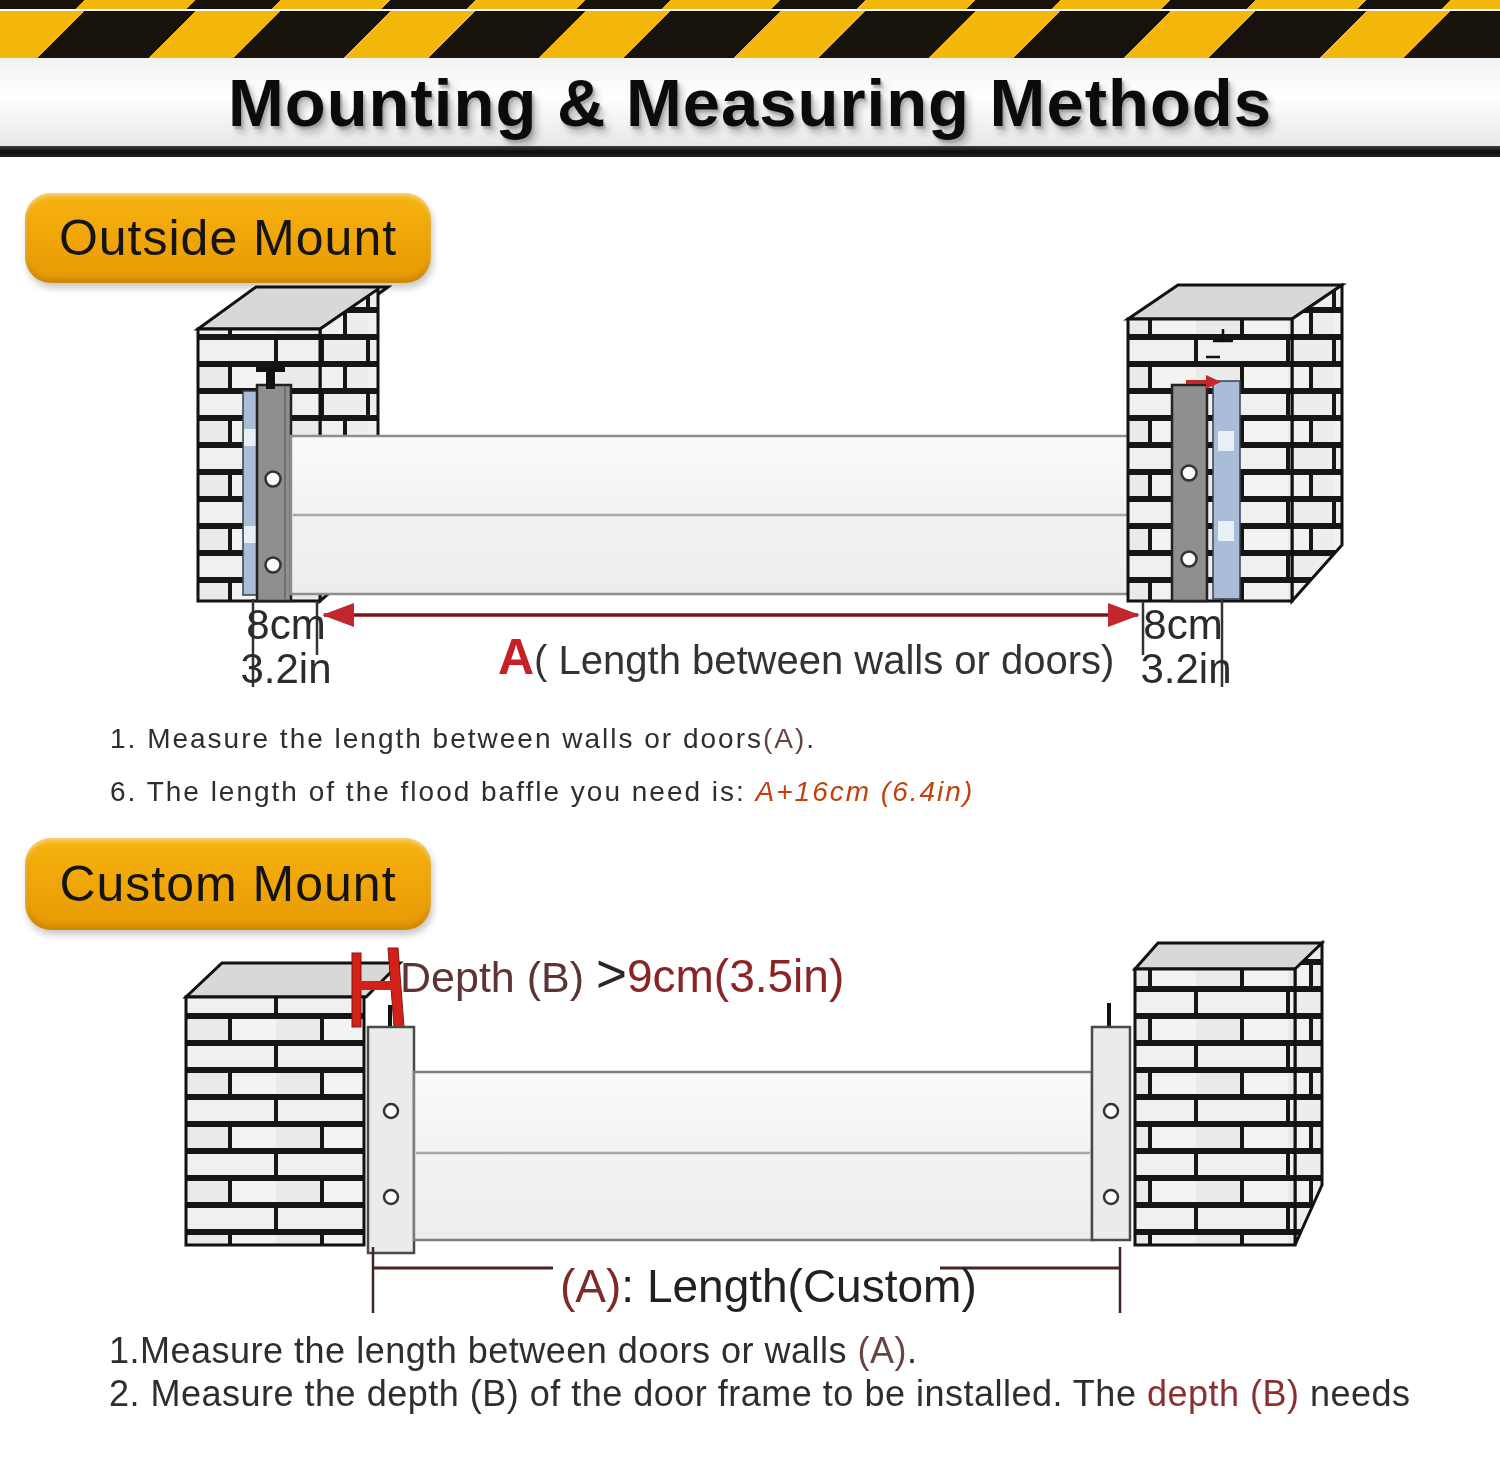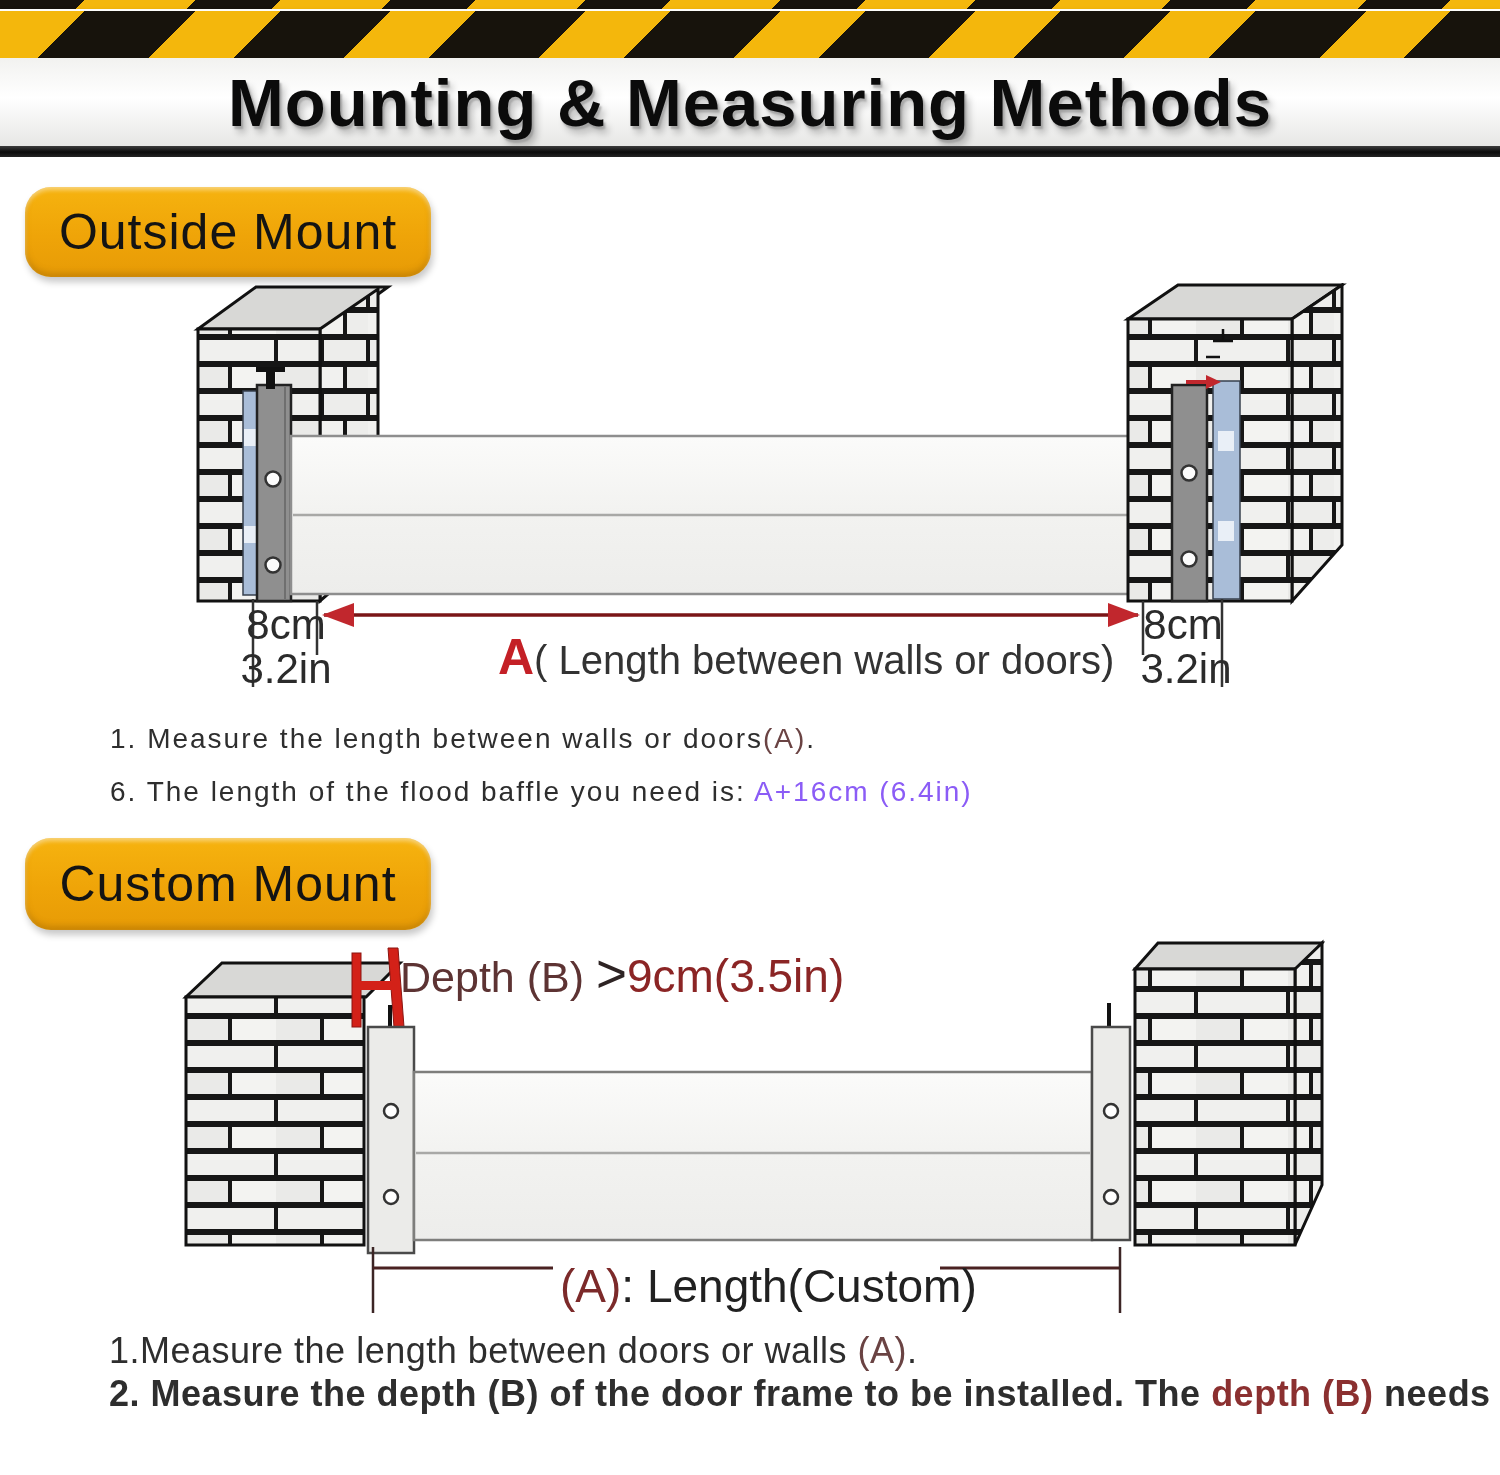--- a/index.html
+++ b/index.html
@@ -22,21 +22,21 @@
     text-shadow:2px 3px 2px rgba(130,130,130,.55), 5px 7px 7px rgba(0,0,0,.22);}
   .black-bar{position:absolute;top:146px;left:0;width:100%;height:11px;
     background:linear-gradient(180deg,#3c3c3c,#0b0b0b 55%,#242424);}
 
   
   .badge{position:absolute;left:25px;width:406px;height:90px;border-radius:26px;
     background:linear-gradient(180deg,#f6b30f 0%,#efa408 55%,#e79b06 100%);
     box-shadow:inset 0 3px 4px rgba(255,255,255,.45), inset 0 -4px 6px rgba(140,90,0,.35), 2px 5px 7px rgba(0,0,0,.22);
     display:flex;align-items:center;justify-content:center;}
   .badge span{font-size:50px;color:#141414;letter-spacing:1px;}
-  .badge-outside{top:187px;}
+  .badge-outside{top:193px;}
   .badge-inside{top:838px;height:92px;}
 
   
   .diagram{position:absolute;left:0;}
   .diagram1{top:283px;width:1500px;height:412px;}
   .diagram2{top:935px;width:1500px;height:382px;}
   svg text{font-family:"Liberation Sans",sans-serif;}
   text.dim{font-size:42px;fill:#2b2b2b;}
   tspan.bigA{font-size:50px;font-weight:700;fill:#c42026;}
   tspan.dimrest{font-size:40px;fill:#333333;}
@@ -45,23 +45,23 @@
   tspan.depth-val{font-size:46px;fill:#8b2525;}
   text.len{font-size:46px;fill:#212121;}
   tspan.len-hl{fill:#7c2a2a;}
 
   
   .steps{position:absolute;color:#2e2e2e;}
   .steps p{margin:0;}
   .steps-outside{top:712px;left:110px;width:1390px;font-size:28px;line-height:53px;letter-spacing:2px;}
   .steps-inside{top:1330px;left:95px;width:1400px;font-size:36px;line-height:42px;letter-spacing:.5px;}
   .steps-inside p.first{margin-bottom:1px;padding-left:14px;}
-  .steps-inside p.second{padding-left:14px;font-weight:bold;}
+  .steps-inside p.second{padding-left:14px;}
   .hl-soft{color:#6a4343;}
-  .hl-red{color:#8b5cf6;}
+  .hl-red{color:#c2410c;font-style:italic;}
   .hl-maroon{color:#8b3030;}
 </style>
 </head>
 <body>
 
 <div class="stage">
 
   <div class="tape">
     <div class="tape-thin"></div>
     <div class="tape-main"></div>

